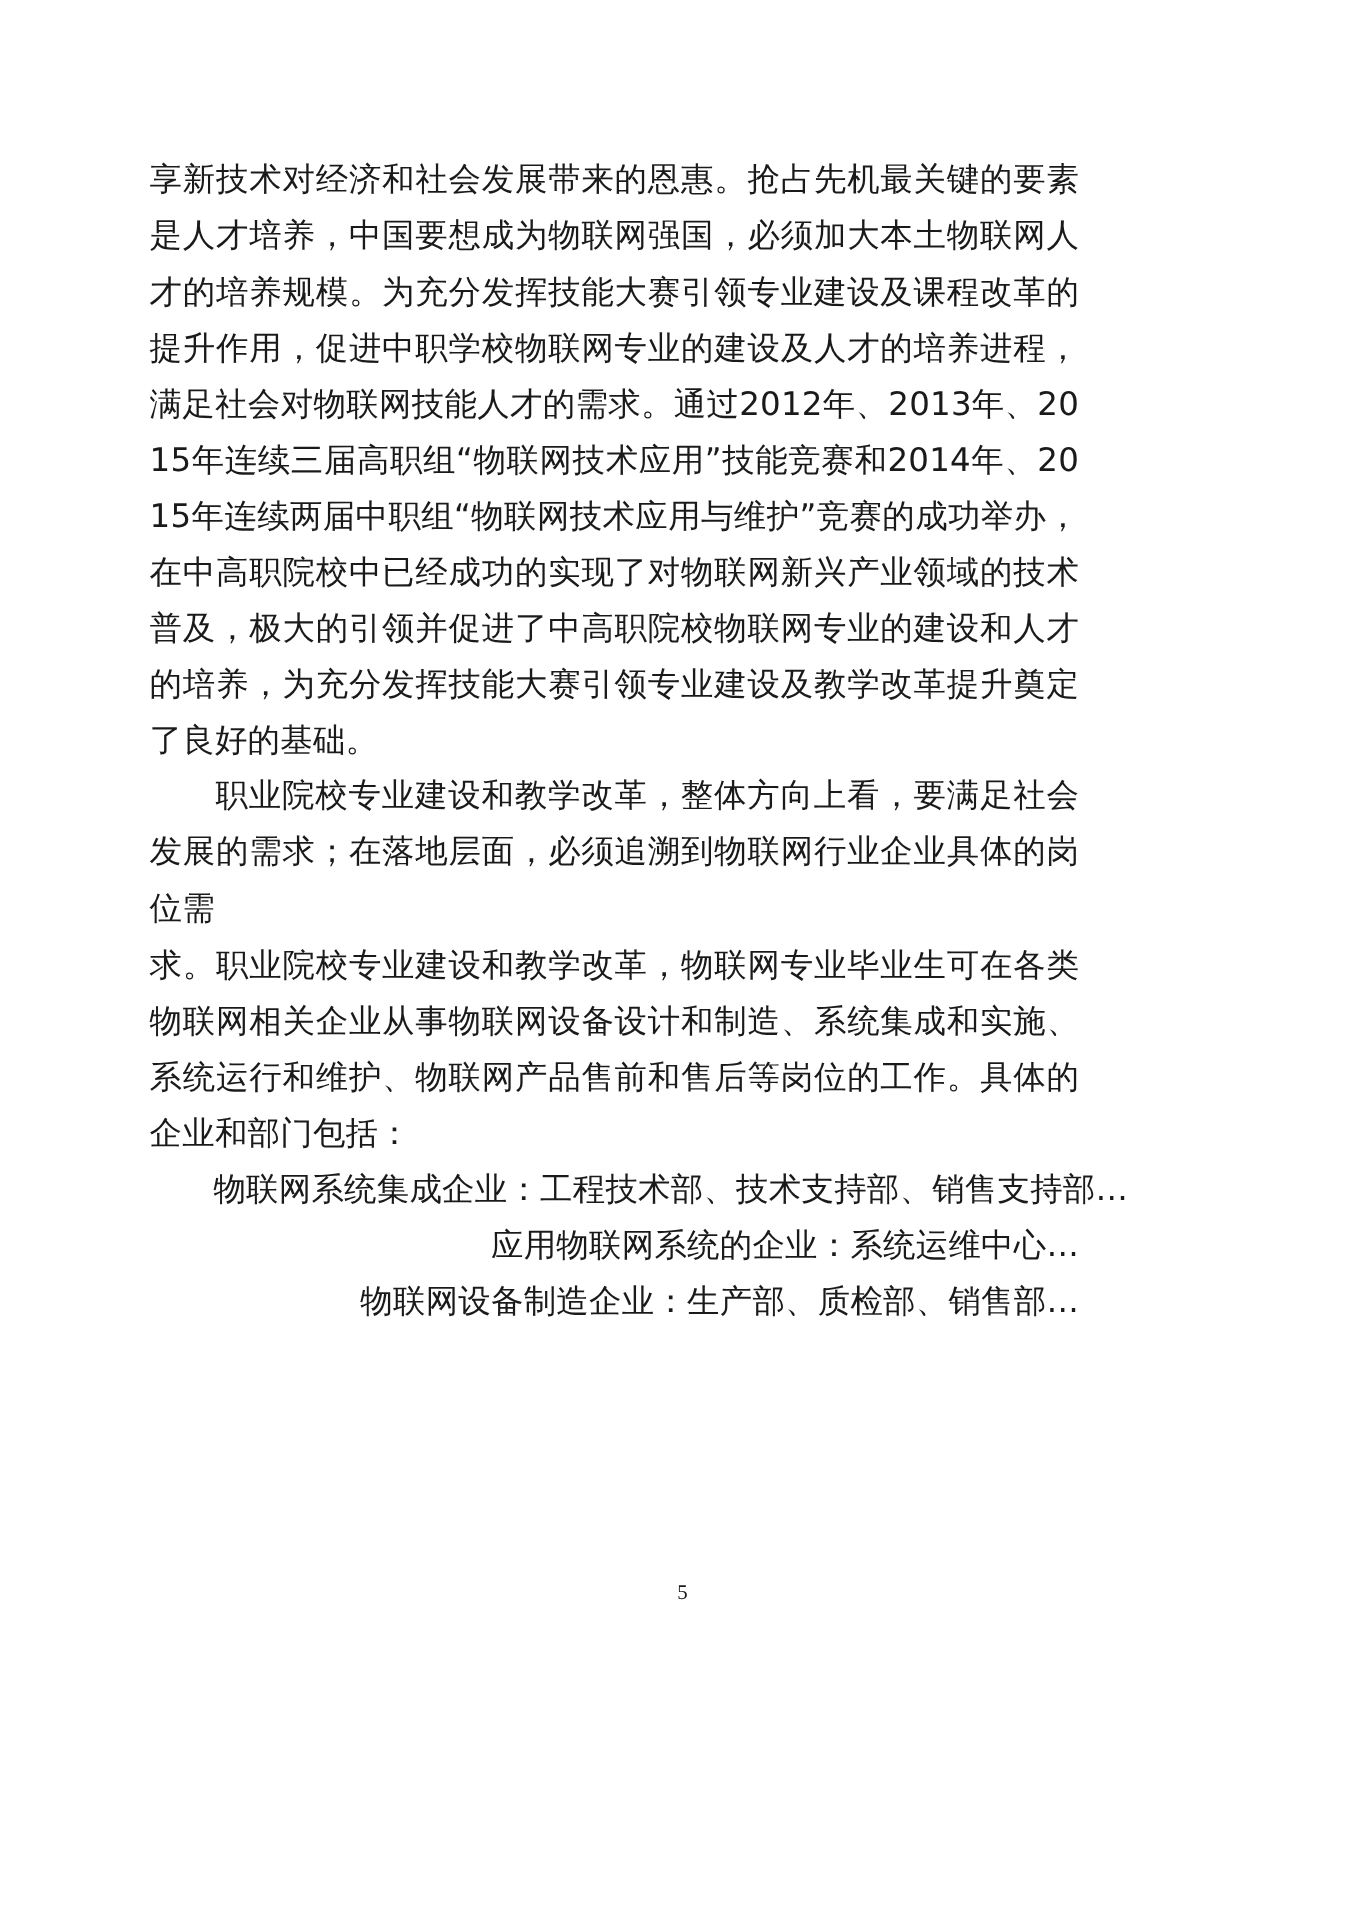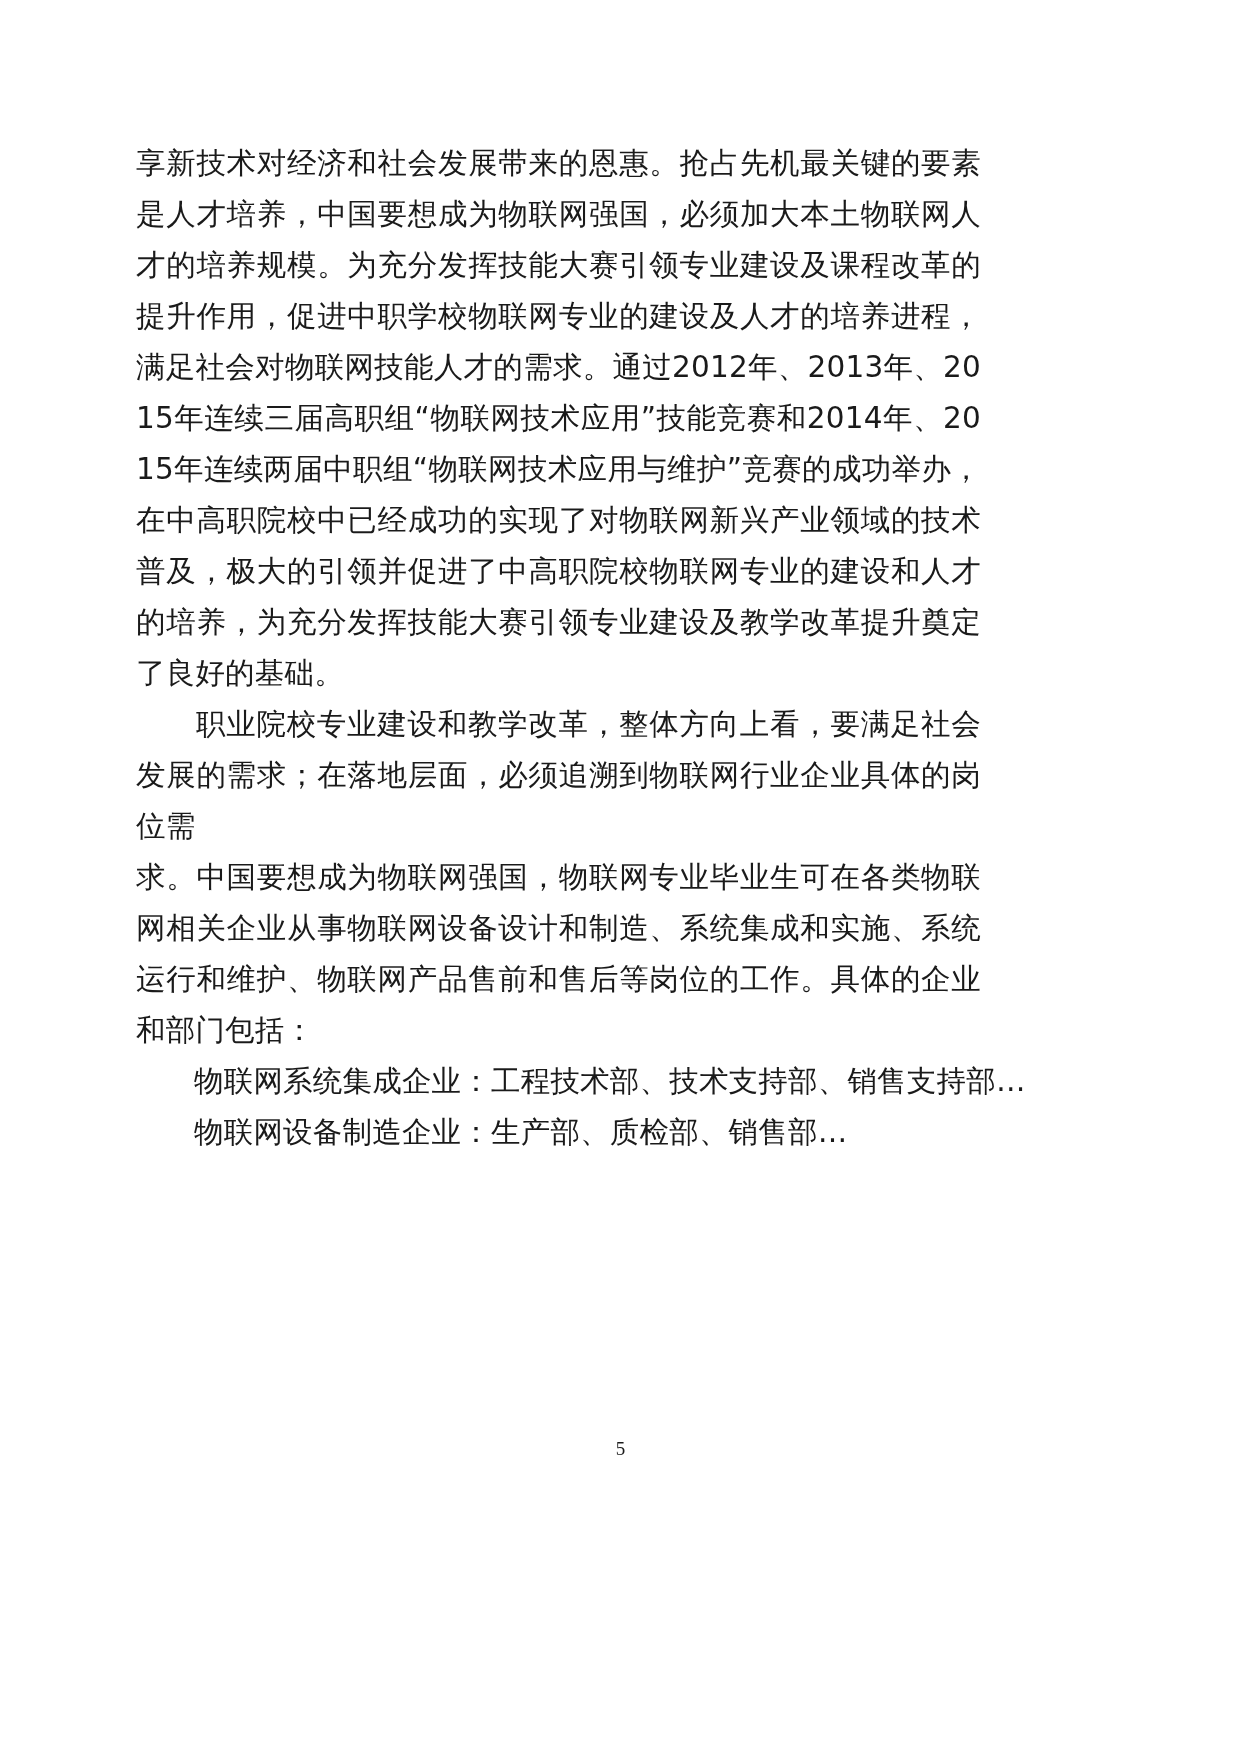--- a/index.html
+++ b/index.html
@@ -38,20 +38,21 @@
     text-indent: 60px;
     font-family: Liberation Serif, serif;
   }
   .para.noindent {
     text-indent: 0;
   }
   .list-block {
     margin: 0;
     padding: 0;
     list-style: none;
+    text-align: right;
   }
   .list-item {
     font-size: 29.5px;
     line-height: 51px;
     color: #1a1a1a;
     padding-left: 58px;
     white-space: nowrap;
     letter-spacing: 0.2px;
   }
   .spacer-lg { height: 62px; }
@@ -70,24 +71,25 @@
 <body>
 
 <div class="page">
 
   <div class="content">
 
     <p class="para noindent">享新技术对经济和社会发展带来的恩惠。抢占先机最关键的要素是人才培养，中国要想成为物联网强国，必须加大本土物联网人才的培养规模。为充分发挥技能大赛引领专业建设及课程改革的提升作用，促进中职学校物联网专业的建设及人才的培养进程，满足社会对物联网技能人才的需求。通过2012年、2013年、2015年连续三届高职组“物联网技术应用”技能竞赛和2014年、2015年连续两届中职组“物联网技术应用与维护”竞赛的成功举办，在中高职院校中已经成功的实现了对物联网新兴产业领域的技术普及，极大的引领并促进了中高职院校物联网专业的建设和人才的培养，为充分发挥技能大赛引领专业建设及教学改革提升奠定了良好的基础。</p>
 
     <p class="para indent">职业院校专业建设和教学改革，整体方向上看，要满足社会发展的需求；在落地层面，必须追溯到物联网行业企业具体的岗位需</p>
 
-    <p class="para noindent">求。中国要想成为物联网强国，物联网专业毕业生可在各类物联网相关企业从事物联网设备设计和制造、系统集成和实施、系统运行和维护、物联网产品售前和售后等岗位的工作。具体的企业和部门包括：</p>
+    <p class="para noindent">求。职业院校专业建设和教学改革，物联网专业毕业生可在各类物联网相关企业从事物联网设备设计和制造、系统集成和实施、系统运行和维护、物联网产品售前和售后等岗位的工作。具体的企业和部门包括：</p>
 
     <ul class="list-block">
       <li class="list-item">物联网系统集成企业：工程技术部、技术支持部、销售支持部…</li>
+      <li class="list-item">应用物联网系统的企业：系统运维中心…</li>
       <li class="list-item">物联网设备制造企业：生产部、质检部、销售部…</li>
     </ul>
 
     <div class="spacer-lg"></div>
 
 
   </div>
 
   <div class="page-number">5</div>
 

